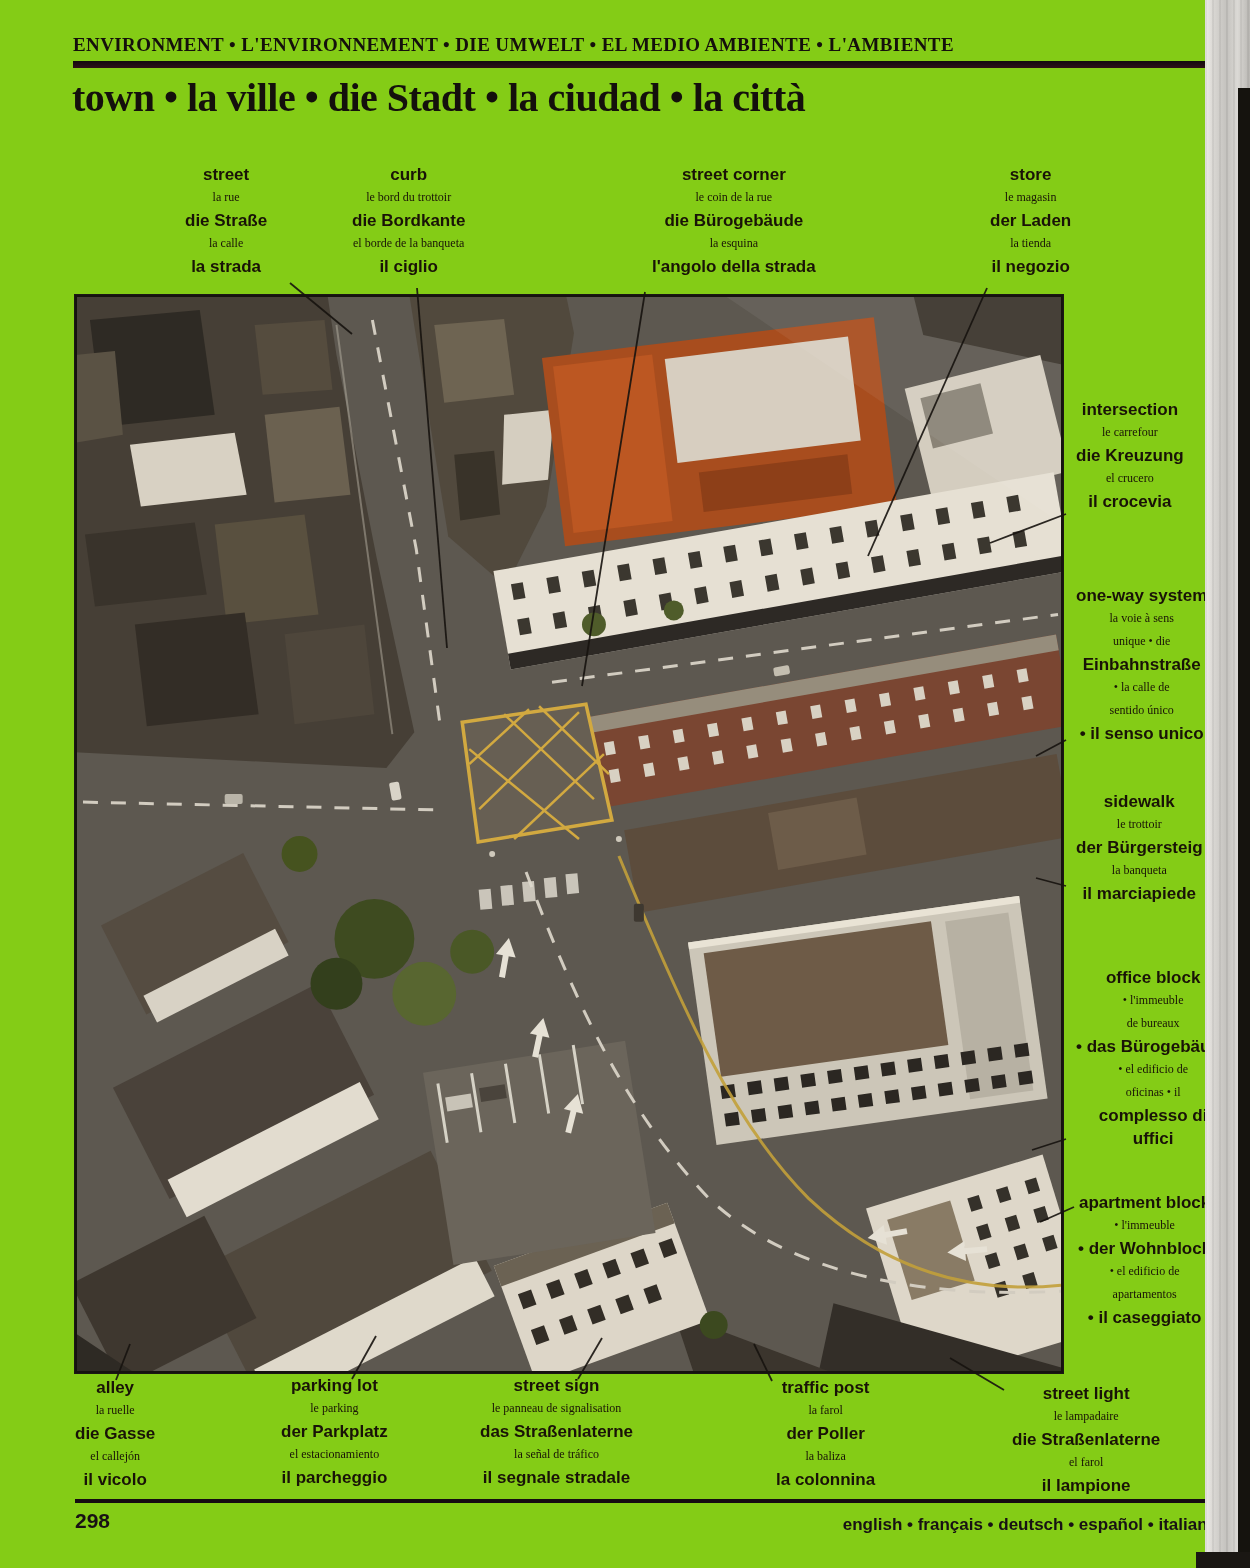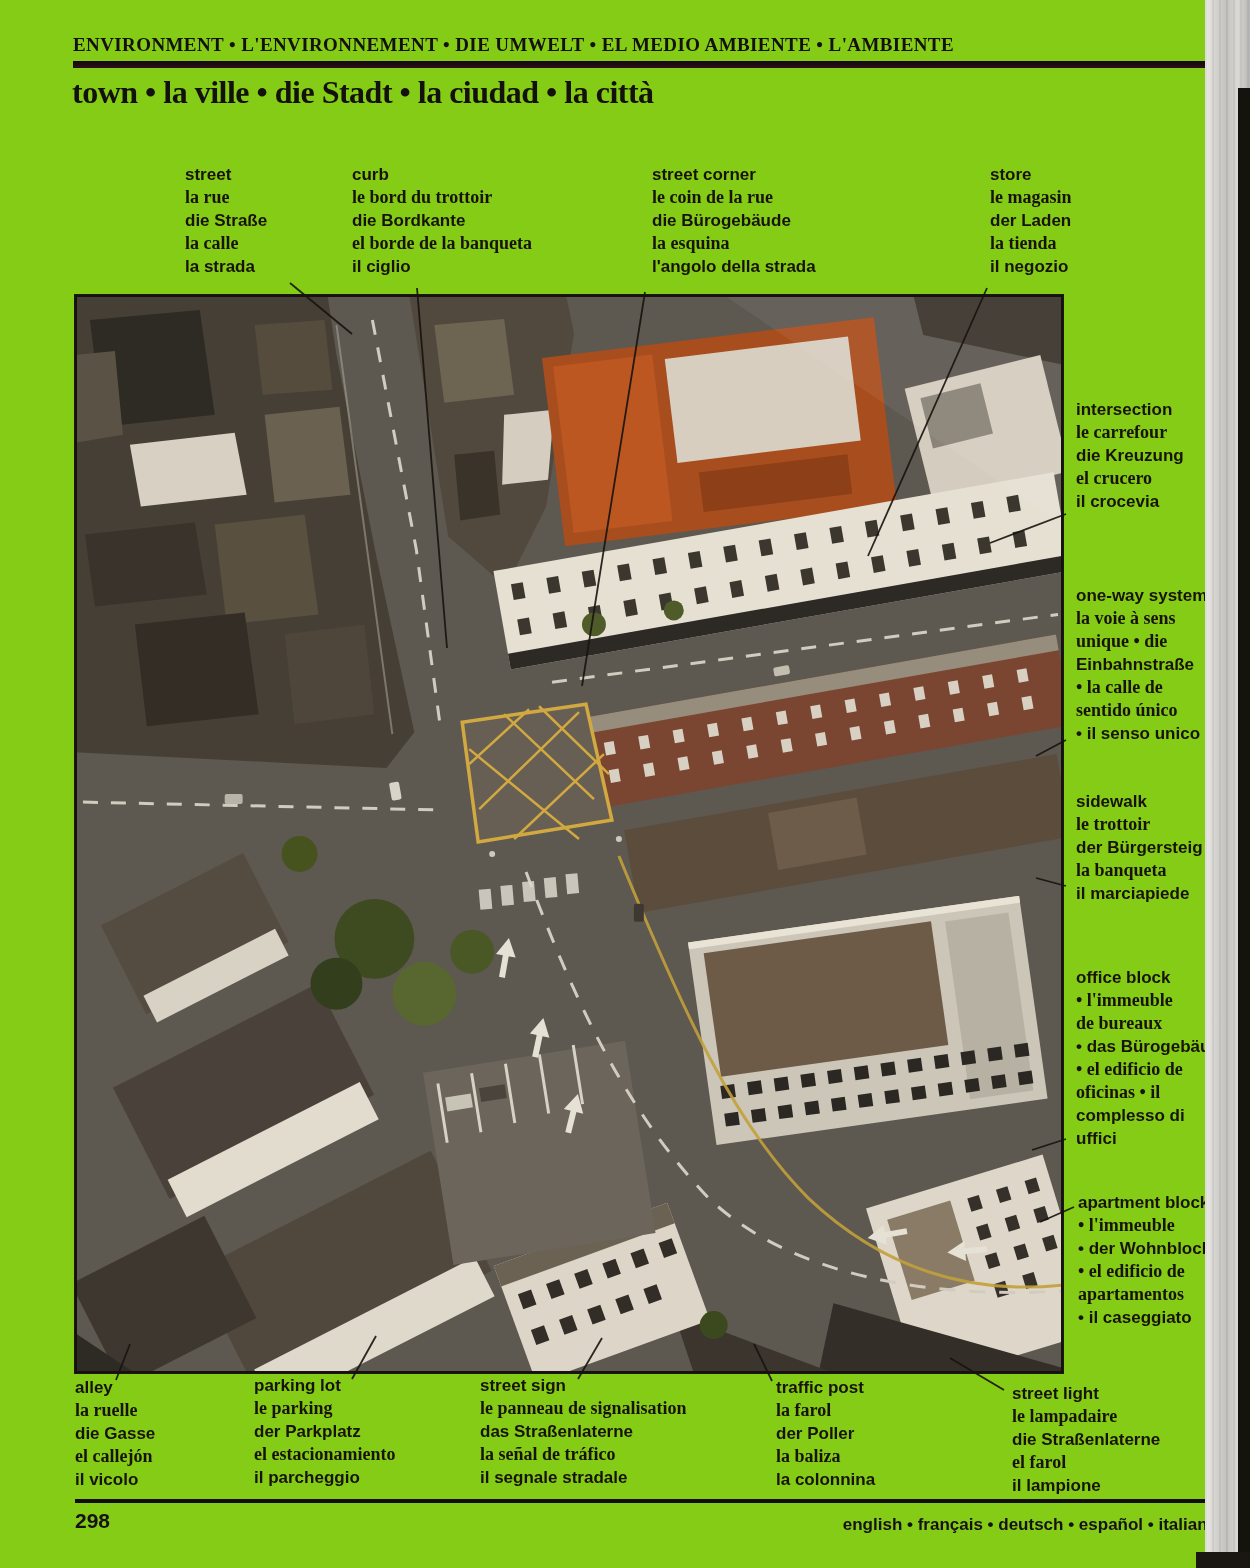--- a/index.html
+++ b/index.html
@@ -6,41 +6,41 @@
   body{background:#e9e7e3;}
   .page{position:relative;width:1250px;height:1568px;background:#84cc16;overflow:hidden;
         font-family:"Liberation Sans",sans-serif;color:#16100b;}
   
   .hdr{position:absolute;left:73px;top:34px;width:1100px;
        font-family:"Liberation Serif",serif;font-weight:bold;font-size:19px;
        letter-spacing:.4px;color:#15100c;white-space:nowrap;}
   .hdr-rule{position:absolute;left:73px;top:61px;width:1136px;height:7px;
        background:linear-gradient(#120a0e,#2e1019);}
   .title{position:absolute;left:72px;top:74px;margin:0;font-family:"Liberation Serif",serif;
-       font-weight:bold;font-size:32px;letter-spacing:-0.5px;color:#14100c;white-space:nowrap;}
+       font-weight:bold;font-size:40px;letter-spacing:-0.5px;color:#14100c;white-space:nowrap;}
   
   .photo{position:absolute;left:75px;top:295px;width:988px;height:1078px;background:#5d5850;
          outline:1px solid #1b1814;}
   .photo svg{display:block;width:100%;height:100%;}
   
-  .lbl{position:absolute;z-index:5;}
+  .lbl{position:absolute;z-index:5;text-align:center;}
   .ln{line-height:23px;white-space:nowrap;color:#191307;}
   .ln-en,.ln-de,.ln-it{font-family:"Liberation Sans",sans-serif;font-weight:bold;font-size:17px;}
-  .ln-fr,.ln-es{font-family:"Liberation Serif",serif;font-weight:bold;font-size:18px;}
+  .ln-fr,.ln-es{font-family:"Liberation Serif",serif;font-weight:normal;font-size:12px;}
   #lbl-street{left:185px;top:163px}
   #lbl-curb{left:352px;top:163px}
   #lbl-street-corner{left:652px;top:163px}
   #lbl-store{left:990px;top:163px}
   #lbl-intersection{left:1076px;top:398px}
   #lbl-one-way-system{left:1076px;top:584px}
   #lbl-sidewalk{left:1076px;top:790px}
   #lbl-office-block{left:1076px;top:966px}
   #lbl-apartment-block{left:1078px;top:1191px}
   #lbl-alley{left:75px;top:1376px}
-  #lbl-parking-lot{left:254px;top:1374px}
+  #lbl-parking-lot{left:281px;top:1374px}
   #lbl-street-sign{left:480px;top:1374px}
   #lbl-traffic-post{left:776px;top:1376px}
   #lbl-street-light{left:1012px;top:1382px}
   
   .overlay{position:absolute;left:0;top:0;width:1250px;height:1568px;z-index:4;pointer-events:none;}
   
   .ftr-rule{position:absolute;left:75px;top:1499px;width:1143px;height:4px;background:#150c11;}
   .pagenum{position:absolute;left:75px;top:1509px;font-size:21px;font-weight:bold;color:#181114;text-align:center;}
   .langs{position:absolute;left:75px;top:1515px;width:1143px;text-align:right;
          font-size:17px;font-weight:bold;color:#181114;}

